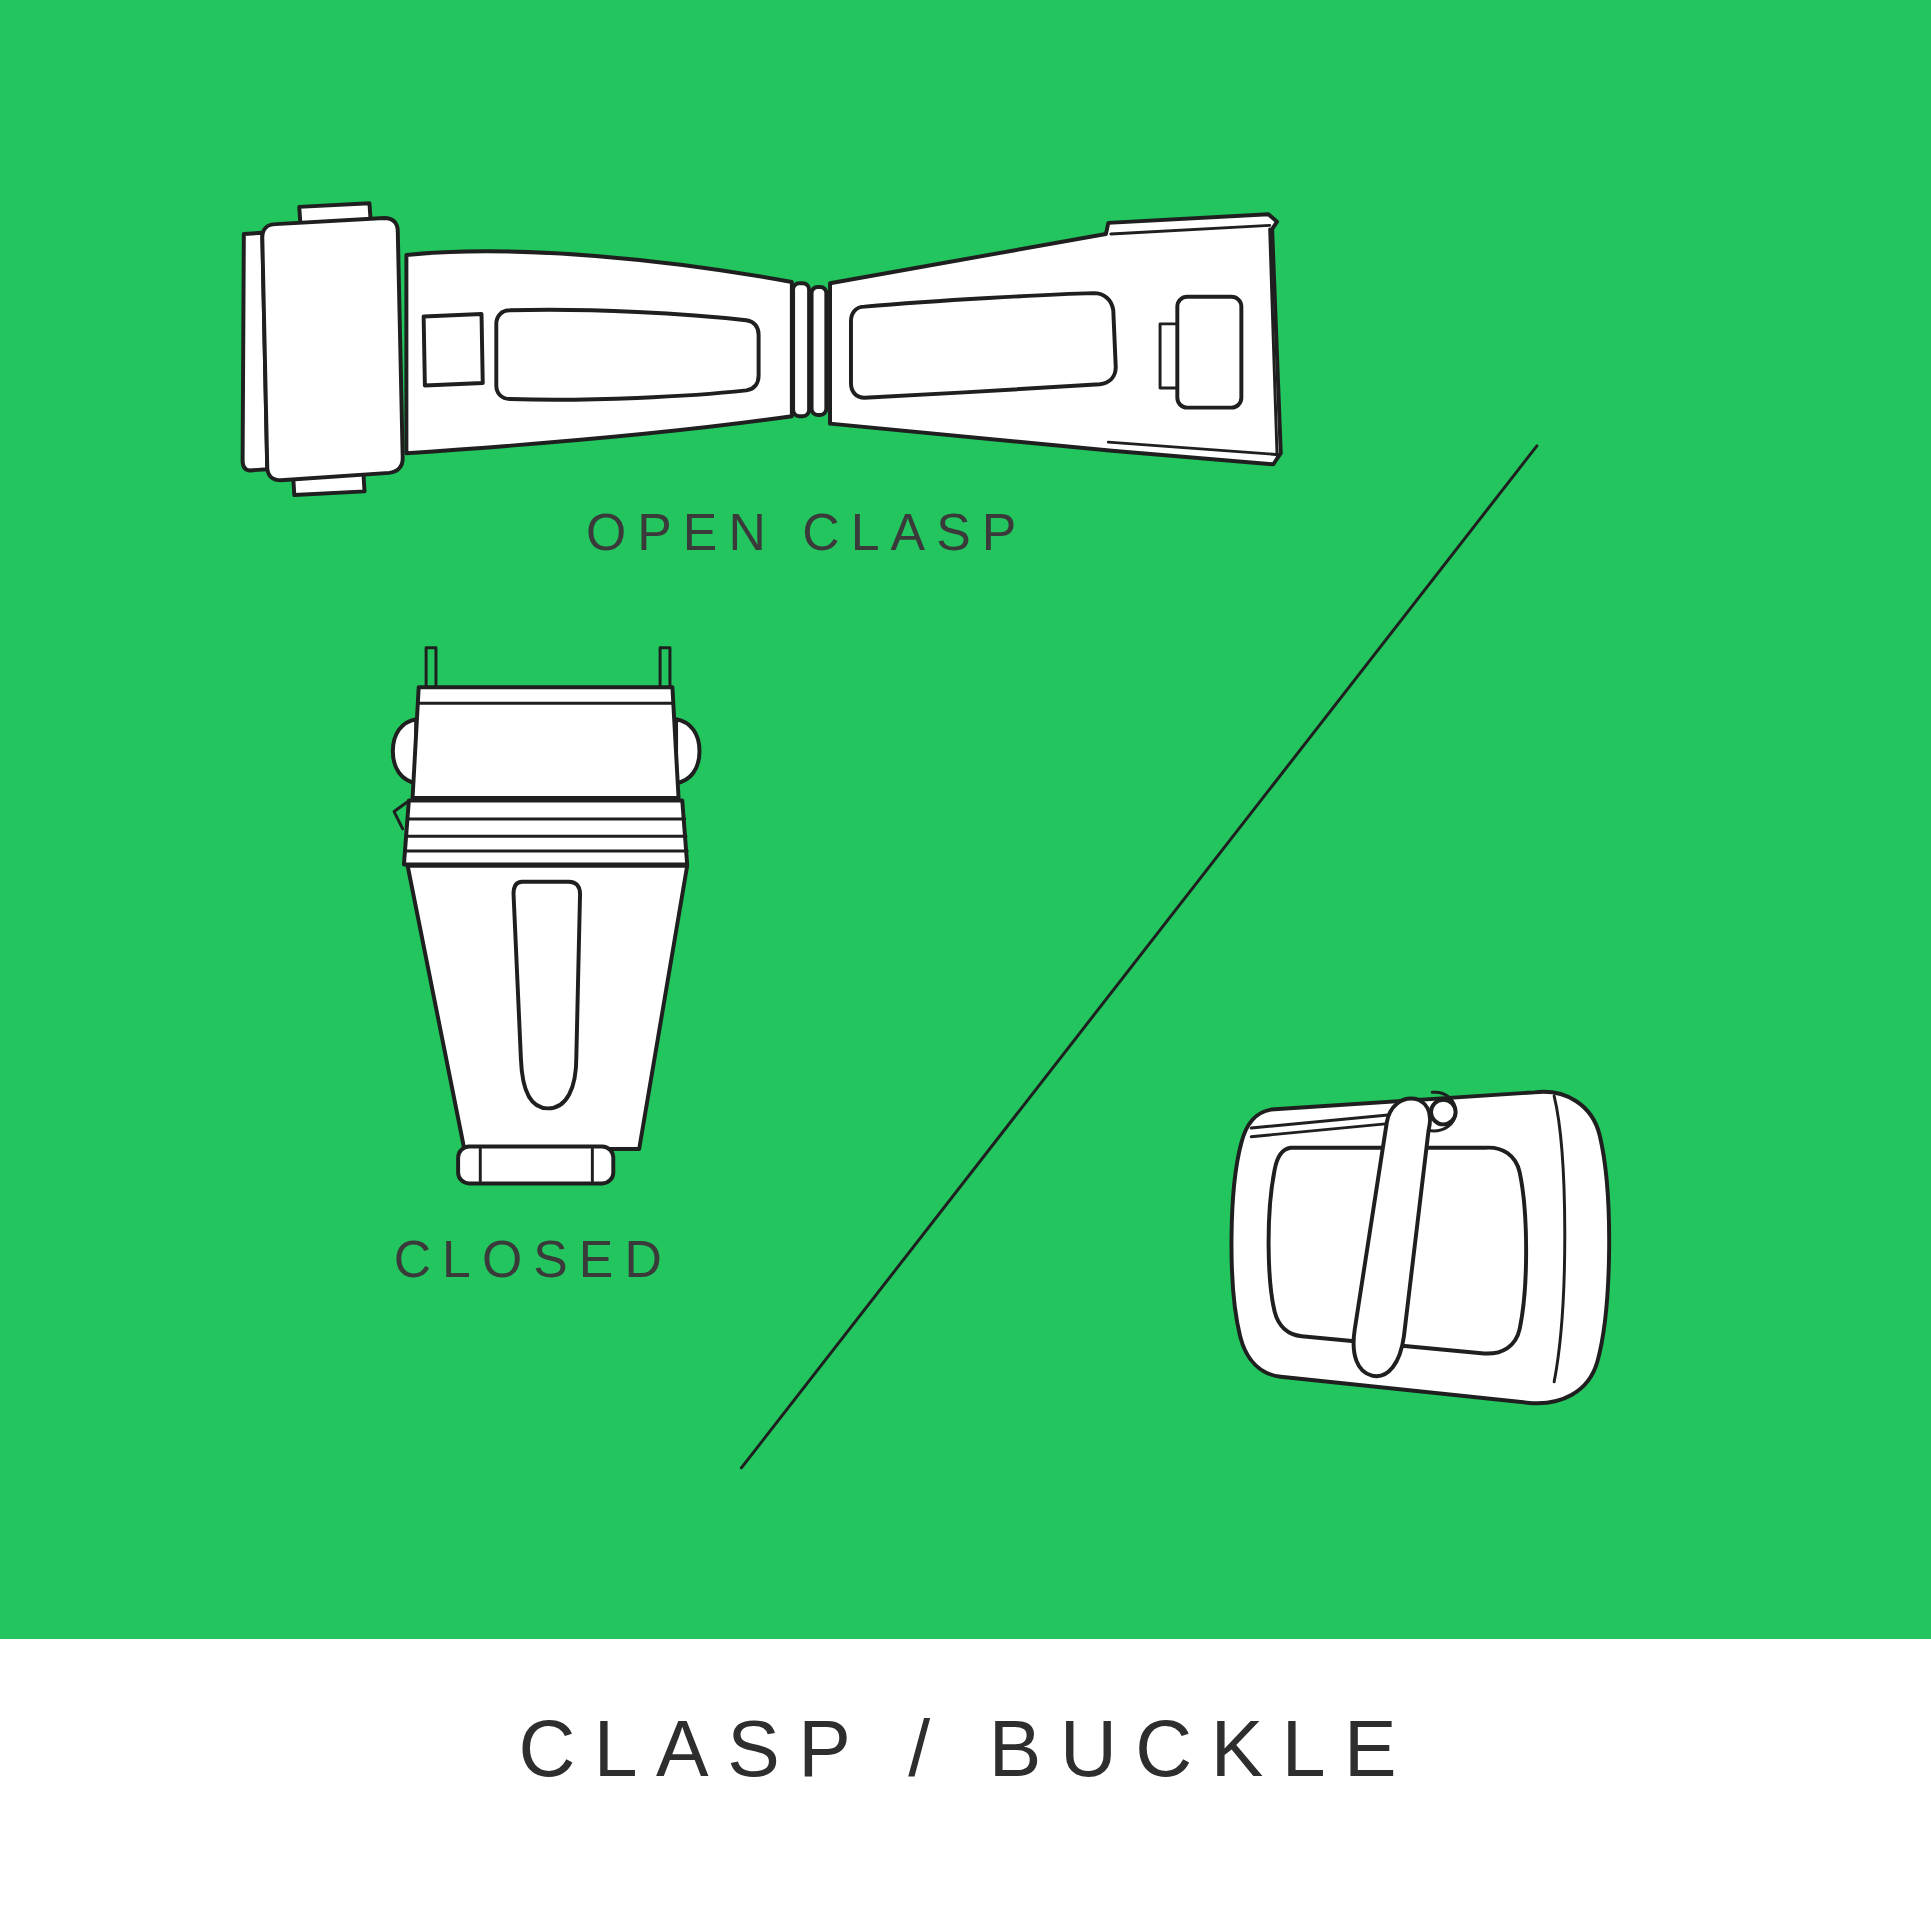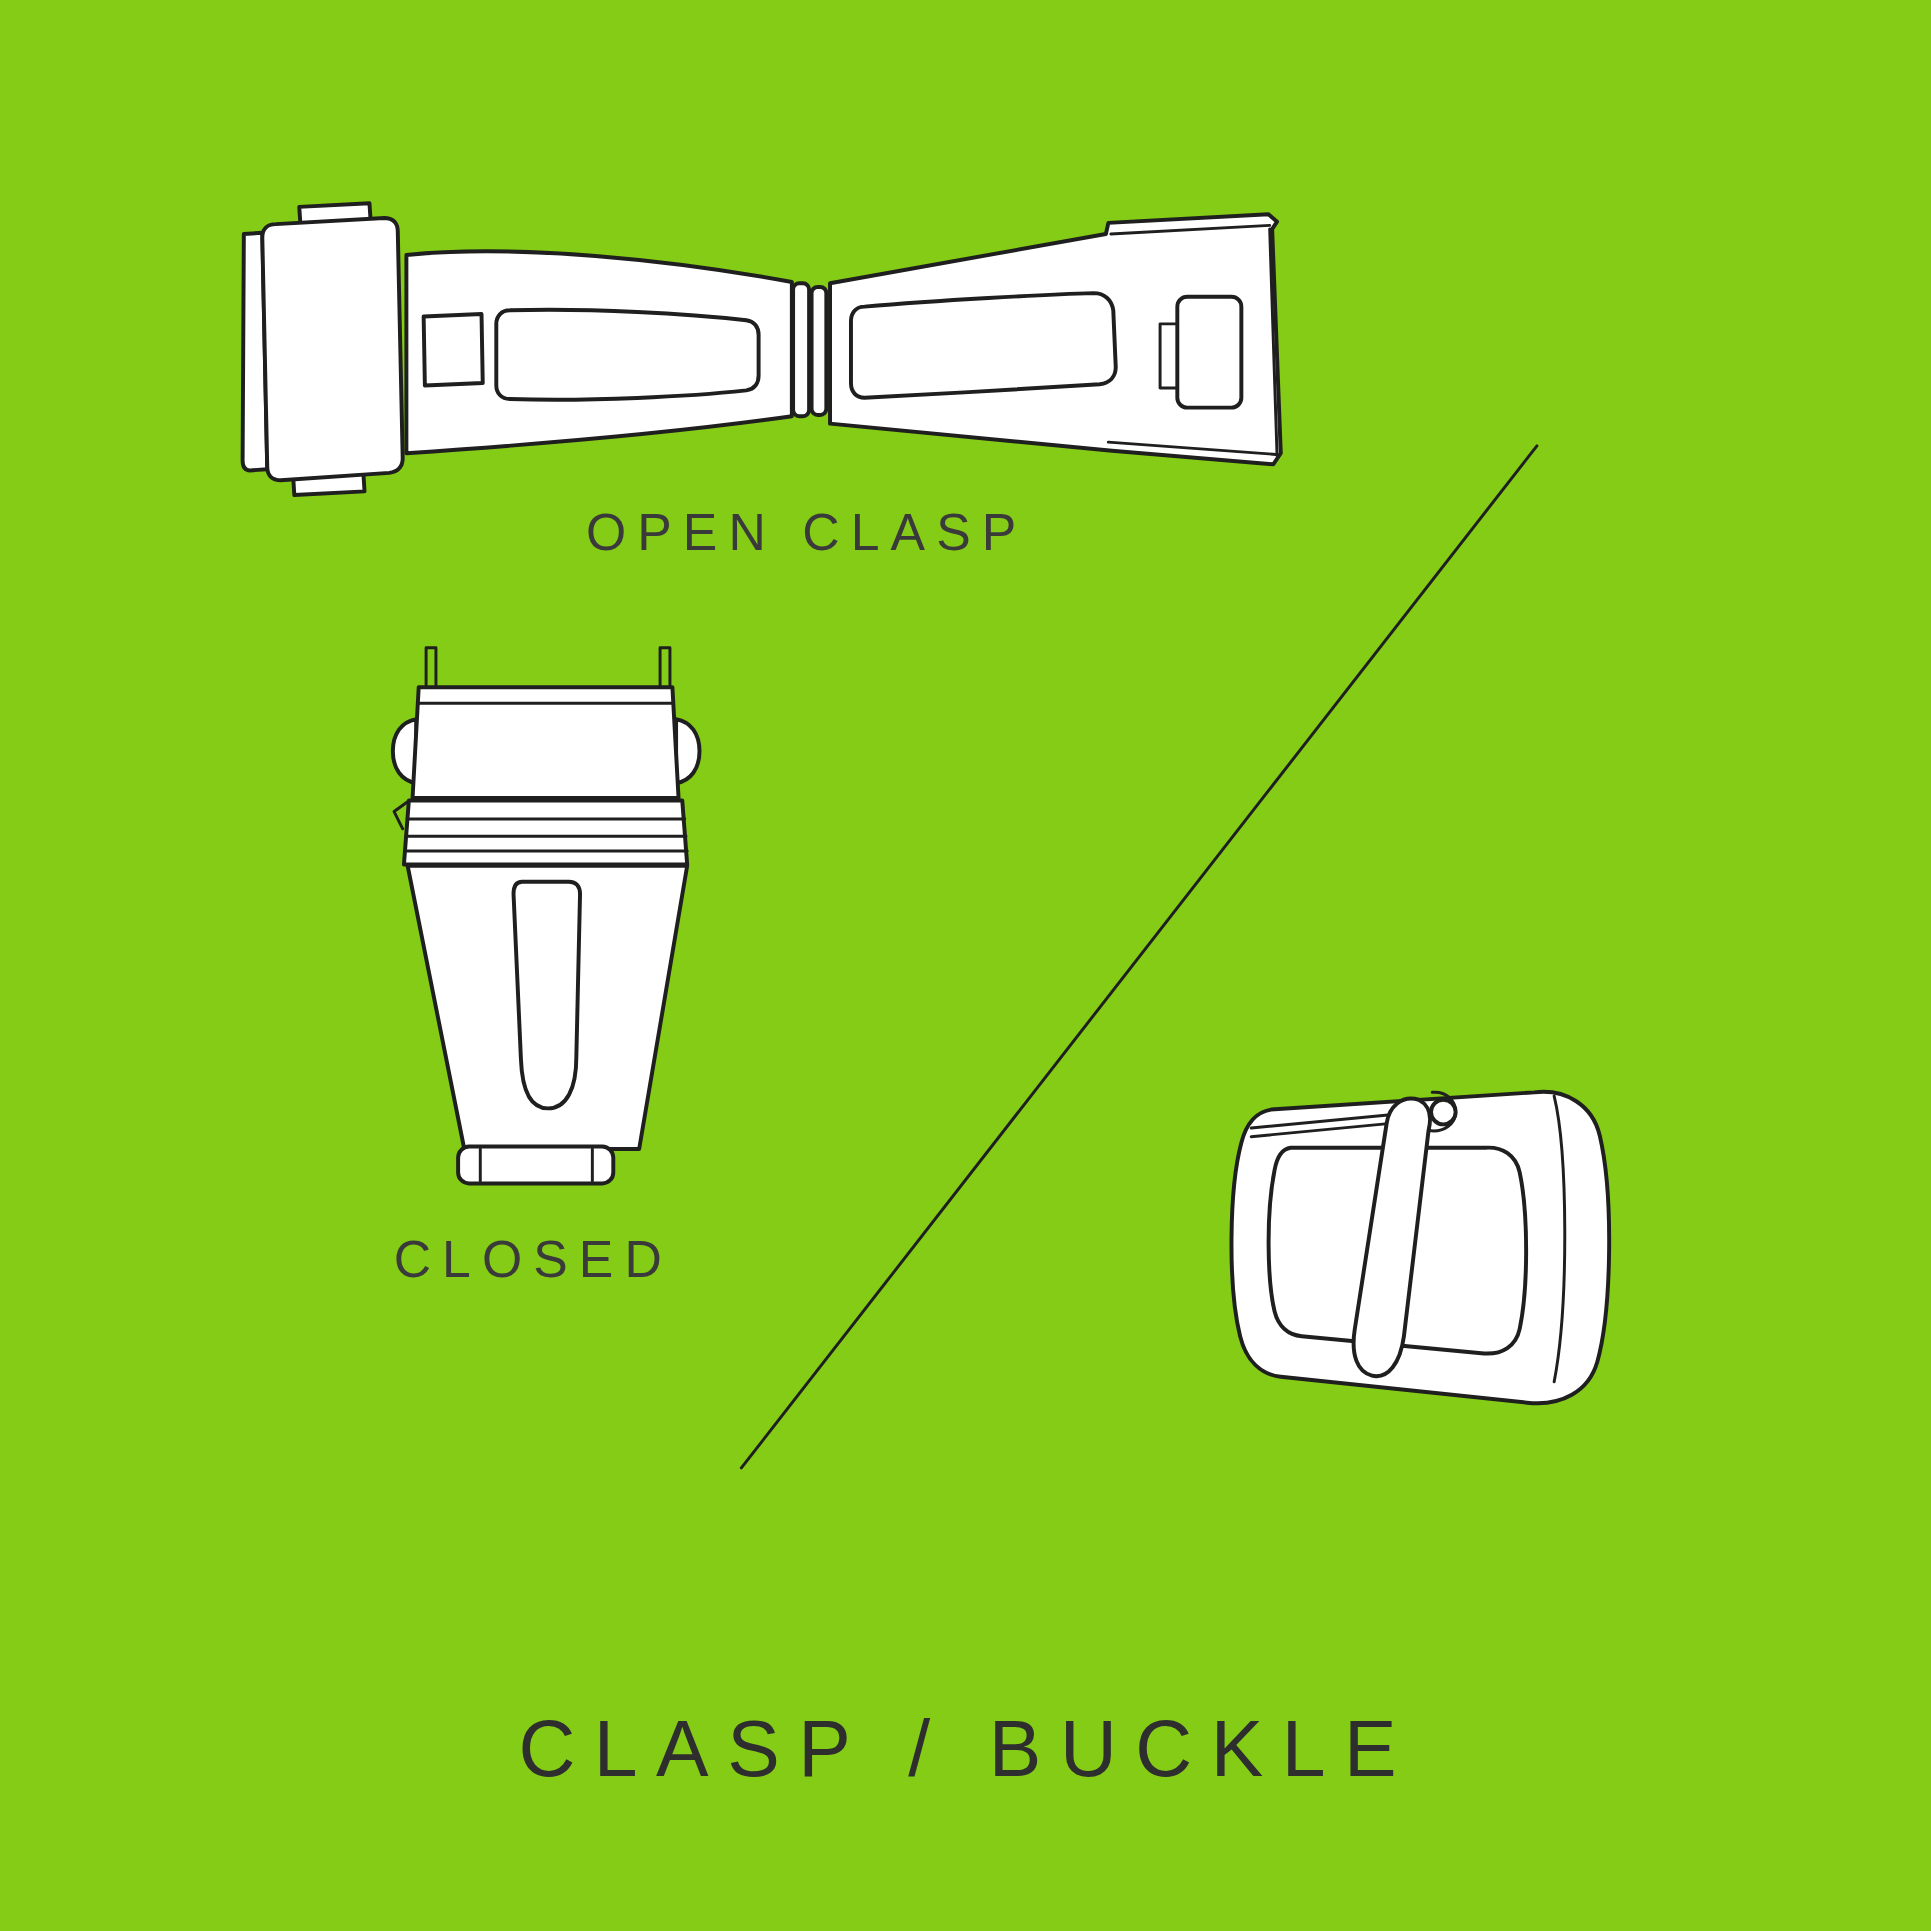--- a/index.html
+++ b/index.html
@@ -6,23 +6,23 @@
     margin: 0;
     padding: 0;
     background: #ffffff;
     width: 1931px;
     height: 1931px;
     overflow: hidden;
     font-family: "Liberation Sans", sans-serif;
   }
   .canvas {
     width: 1931px;
-    height: 1931px;
+    height: 1639px;
     position: relative;
-    background: #84cc16;
+    background: #22c55e;
   }
   svg { display: block; }
   .sketch {
     fill: none;
     stroke: #1f1f1f;
     stroke-width: 3.2;
     stroke-linejoin: round;
     stroke-linecap: round;
   }
   .sketch-fill {

